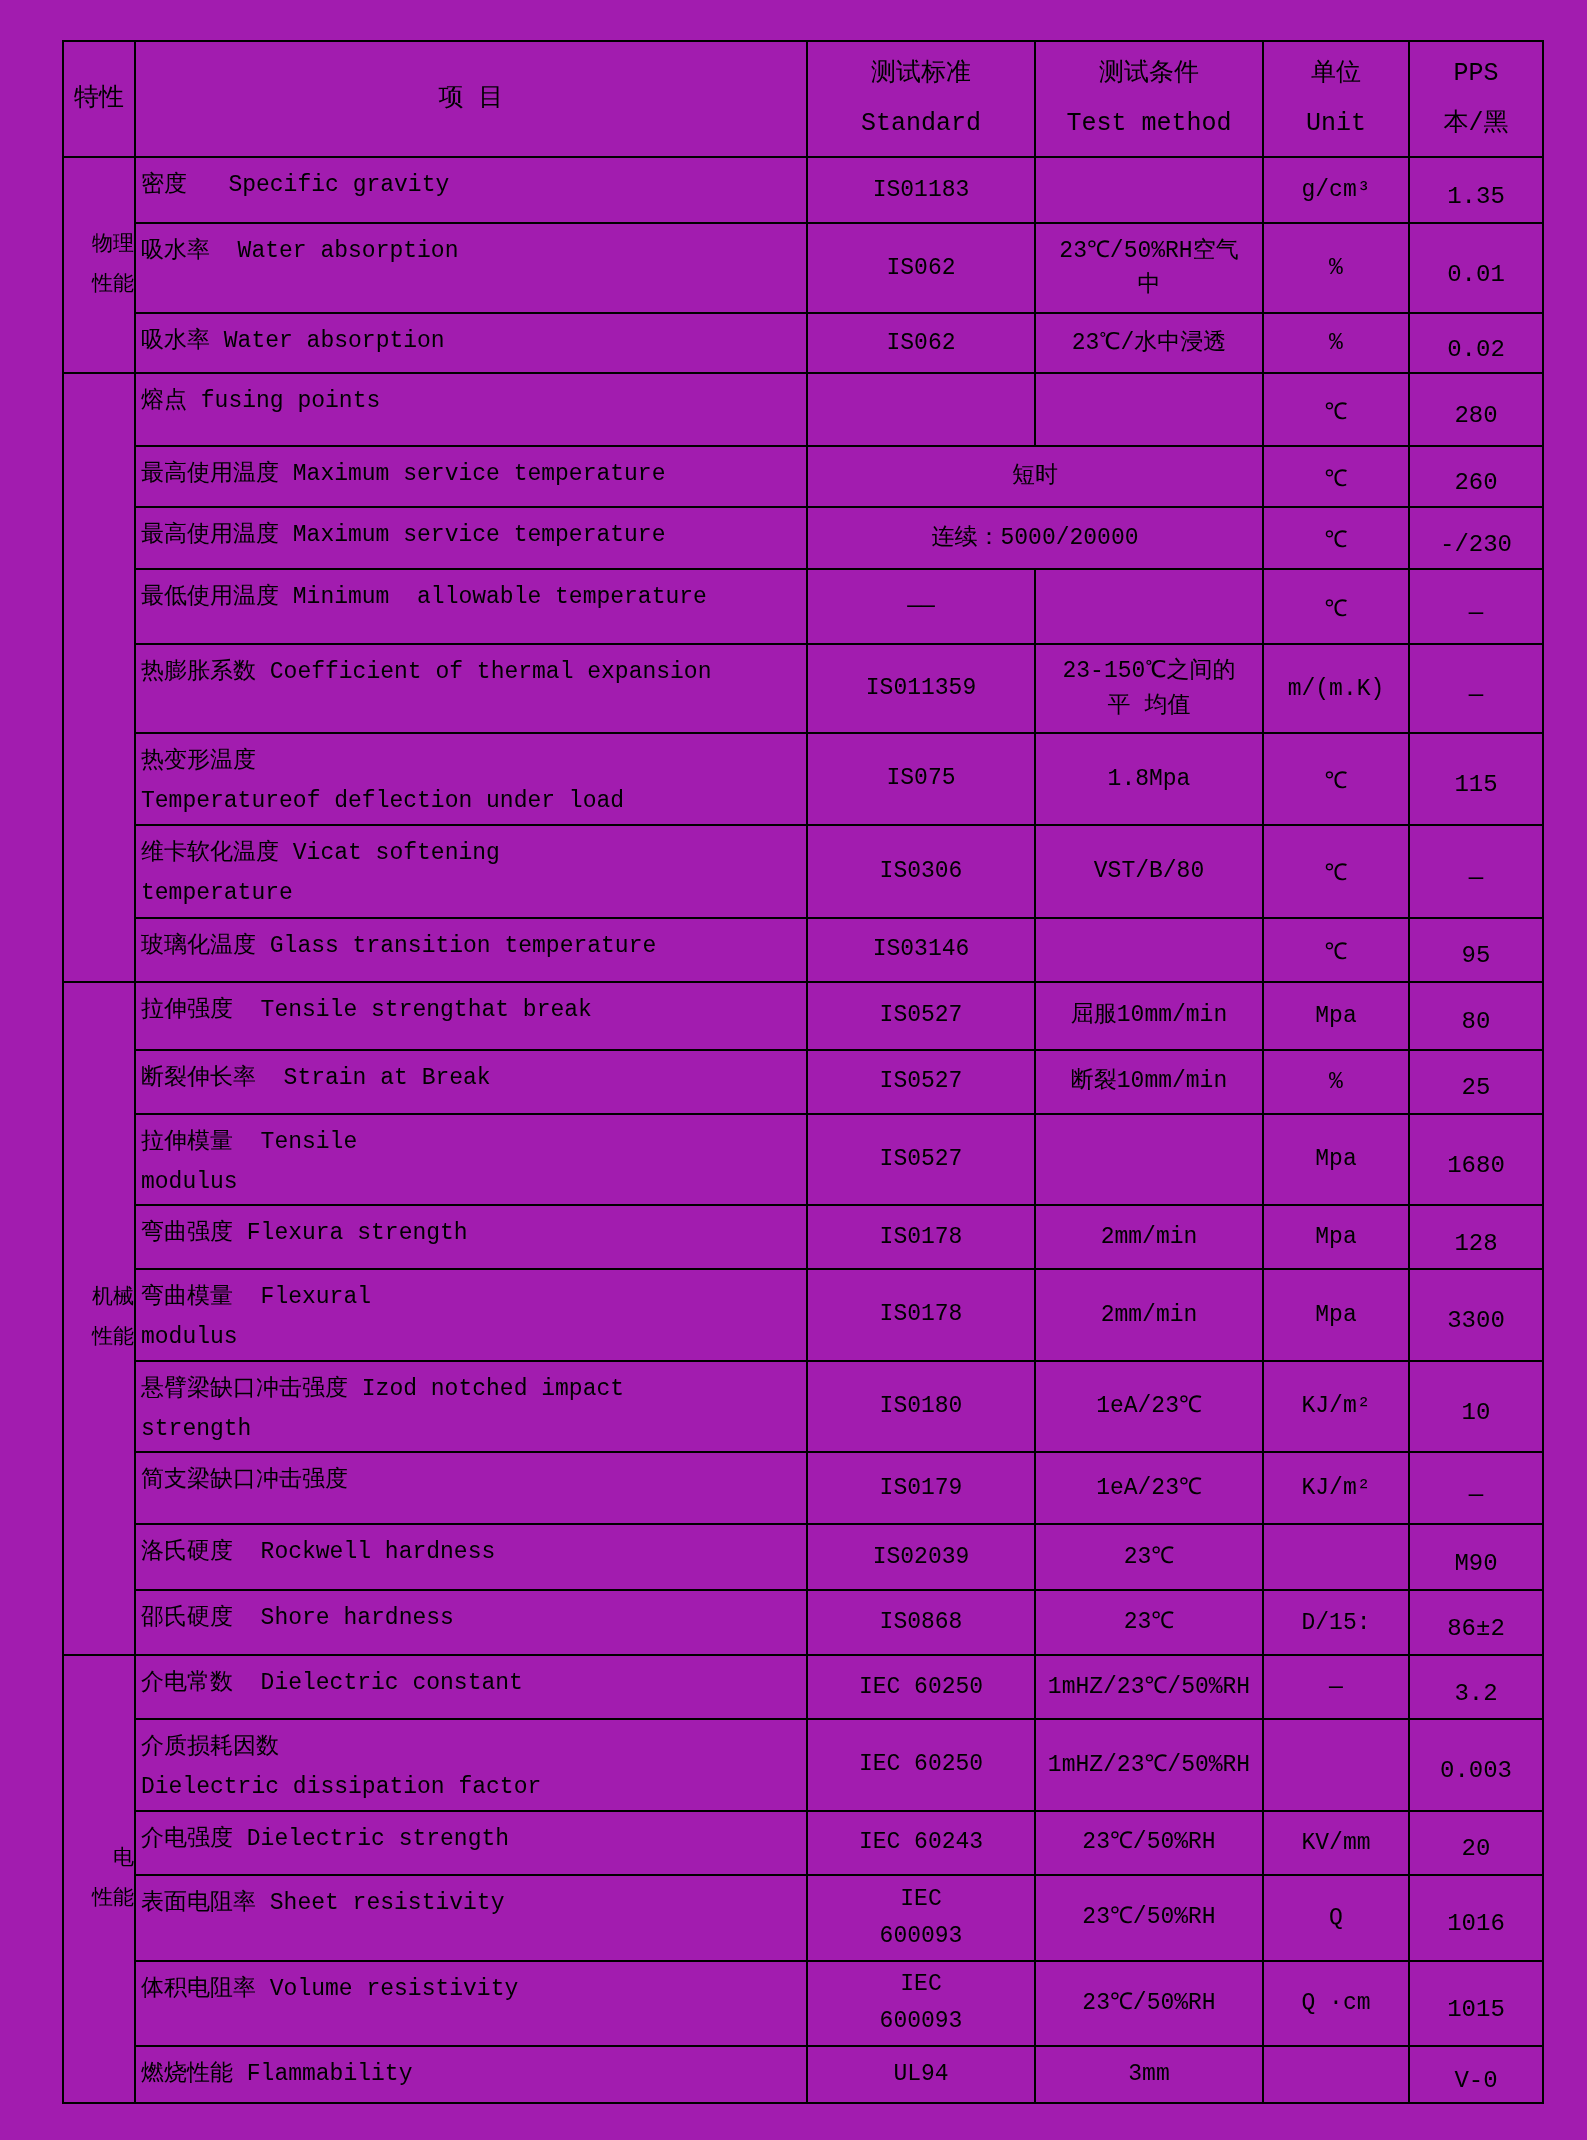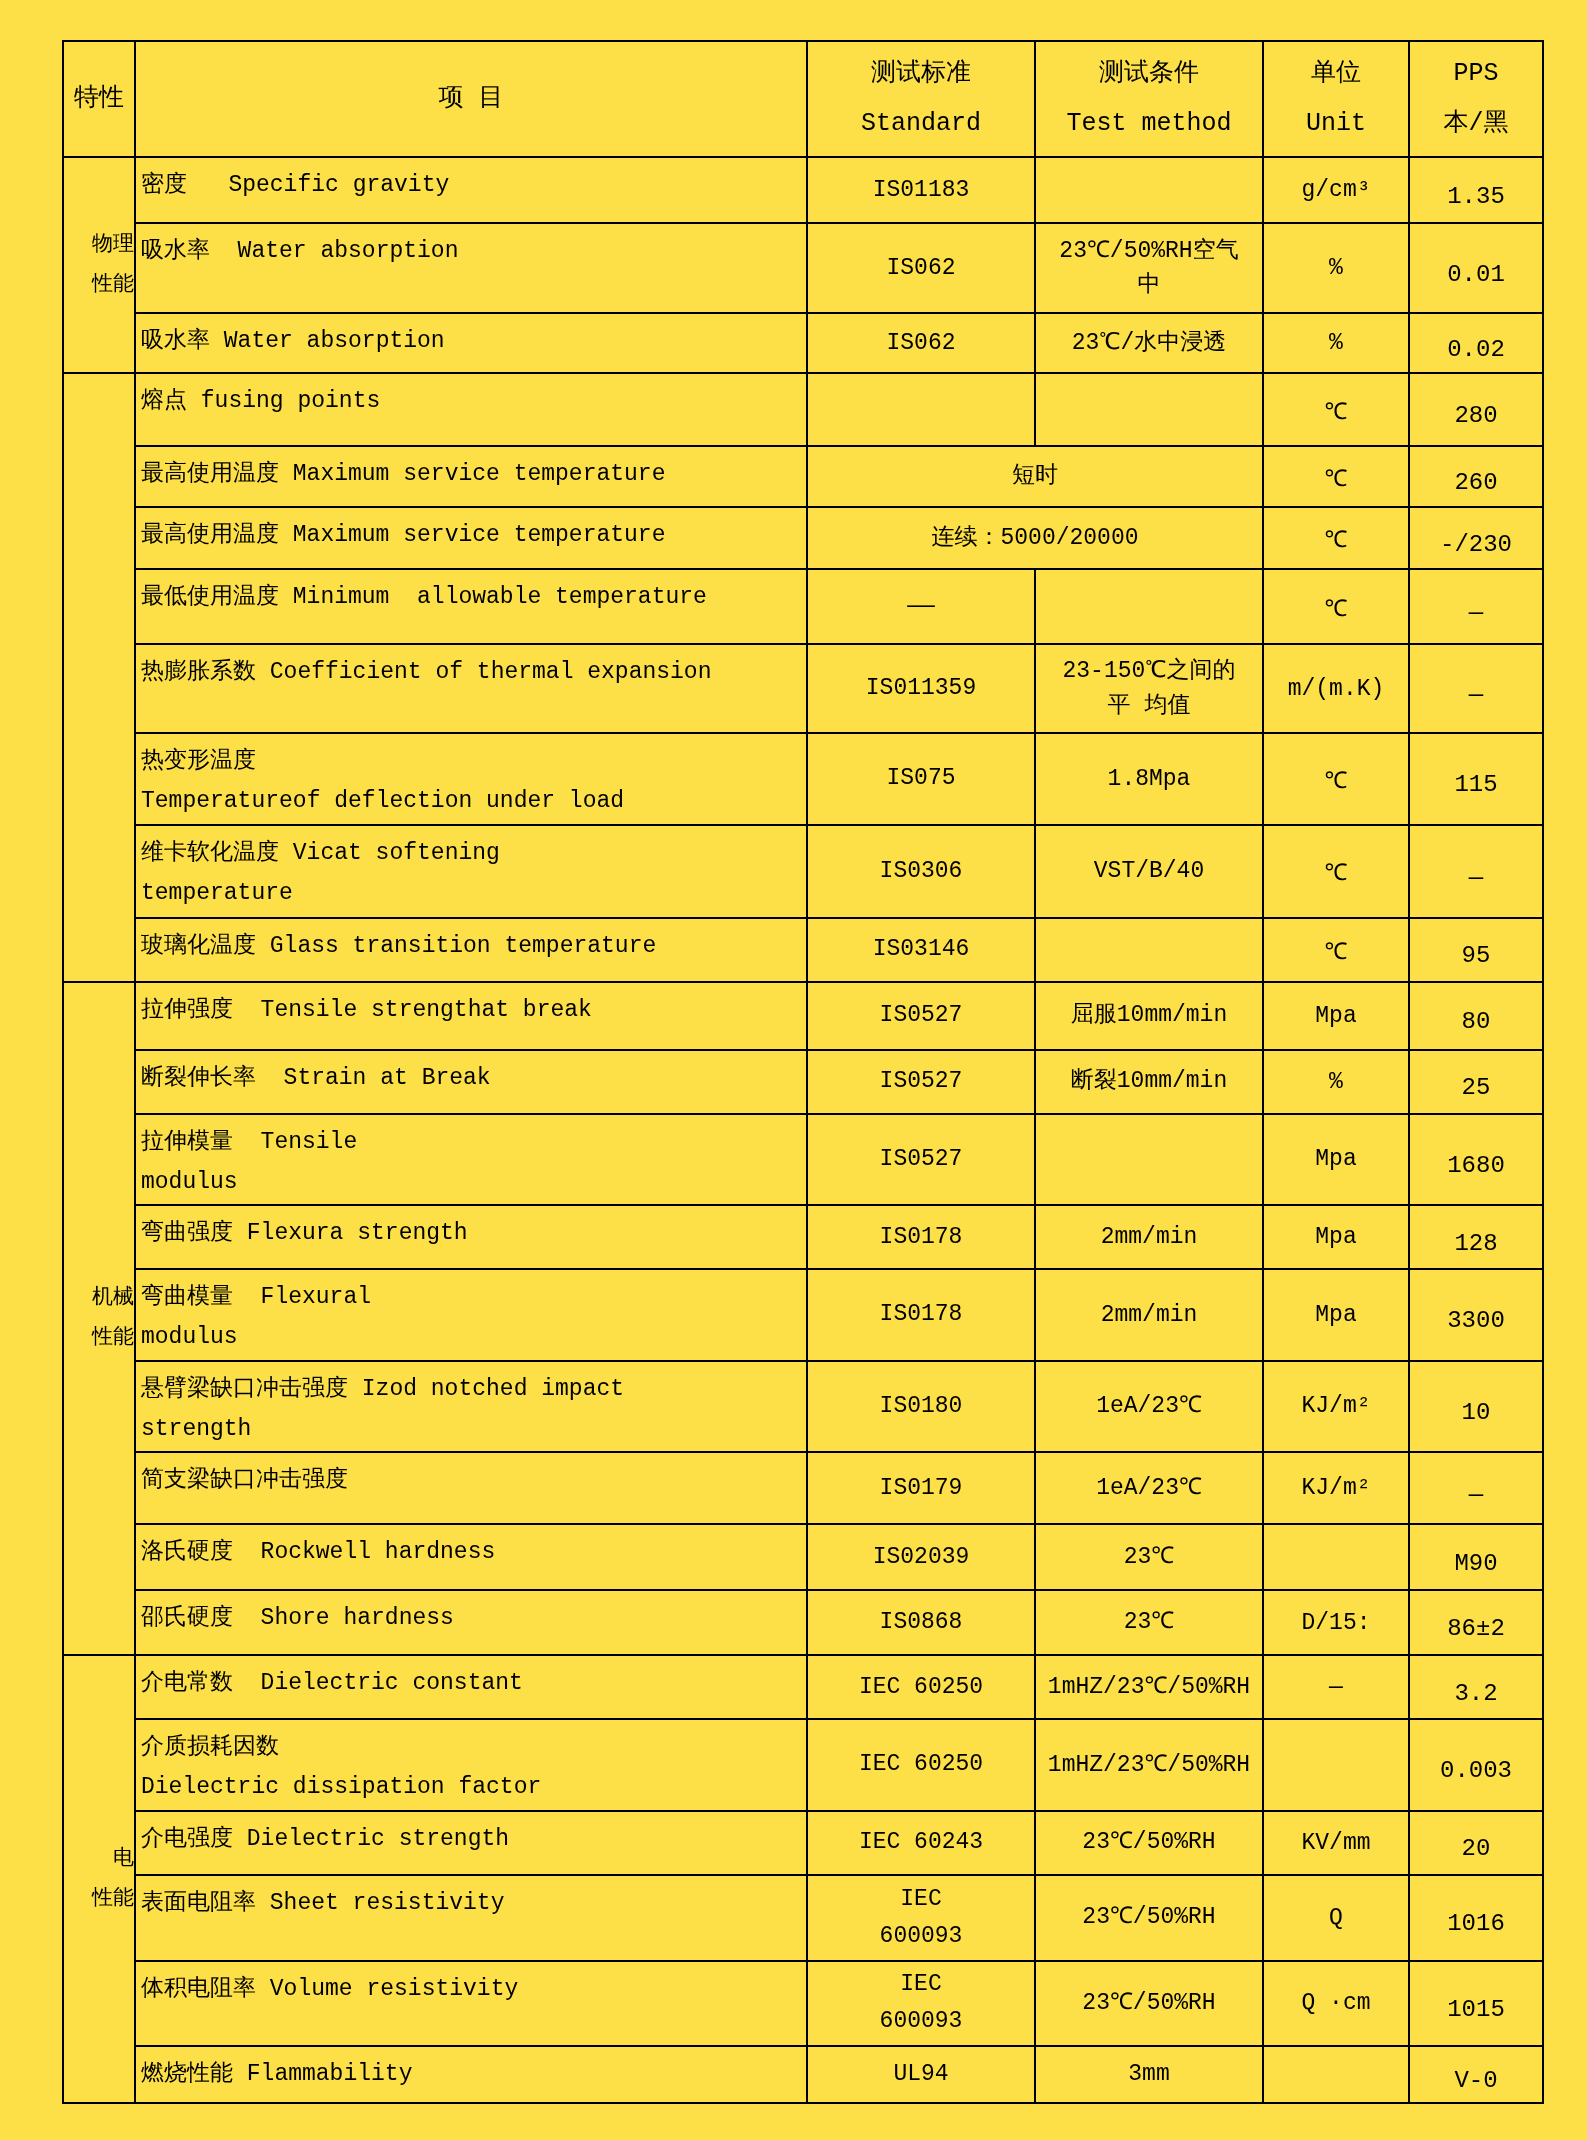--- a/index.html
+++ b/index.html
@@ -1,16 +1,16 @@
 <!DOCTYPE html>
 <html><head>
 <meta charset="utf-8">
 <style>
   html,body{margin:0;padding:0;background:#ffffff;}
-  .page{position:relative;width:1587px;height:2140px;background:#fde047;overflow:hidden;
+  .page{position:relative;width:1587px;height:2140px;background:#a21caf;overflow:hidden;
         font-family:"Liberation Mono","DejaVu Sans Mono",monospace;color:#000;}
   table.spec{position:absolute;left:62px;top:40px;width:1480px;
              border-collapse:collapse;table-layout:fixed;}
   table.spec td, table.spec th{border:2px solid #000;white-space:pre-wrap;
              font-weight:normal;overflow:hidden;box-sizing:border-box;}
   th.hd{font-size:25px;text-align:center;vertical-align:middle;line-height:2.0;padding:2px;}
   td.sec{font-size:21px;text-align:right;vertical-align:middle;line-height:1.9;padding:0;}
   td.item{font-size:23px;text-align:left;vertical-align:top;
           padding:7px 4px 2px 5px;line-height:1.75;}
   td.std{font-size:23px;text-align:center;vertical-align:middle;line-height:1.6;padding:2px;}
@@ -110,21 +110,21 @@
 Temperatureof deflection under load</td>
           <td class="std">IS075</td>
           <td class="cond">1.8Mpa</td>
           <td class="unit">℃</td>
           <td class="pps">115</td>
         </tr>
         <tr style="height: 93px;">
           <td class="item">维卡软化温度 Vicat softening
 temperature</td>
           <td class="std">IS0306</td>
-          <td class="cond">VST/B/40</td>
+          <td class="cond">VST/B/80</td>
           <td class="unit">℃</td>
           <td class="pps">—</td>
         </tr>
         <tr style="height: 64px;">
           <td class="item">玻璃化温度 Glass transition temperature</td>
           <td class="std">IS03146</td>
           <td class="cond"></td>
           <td class="unit">℃</td>
           <td class="pps">95</td>
         </tr>

